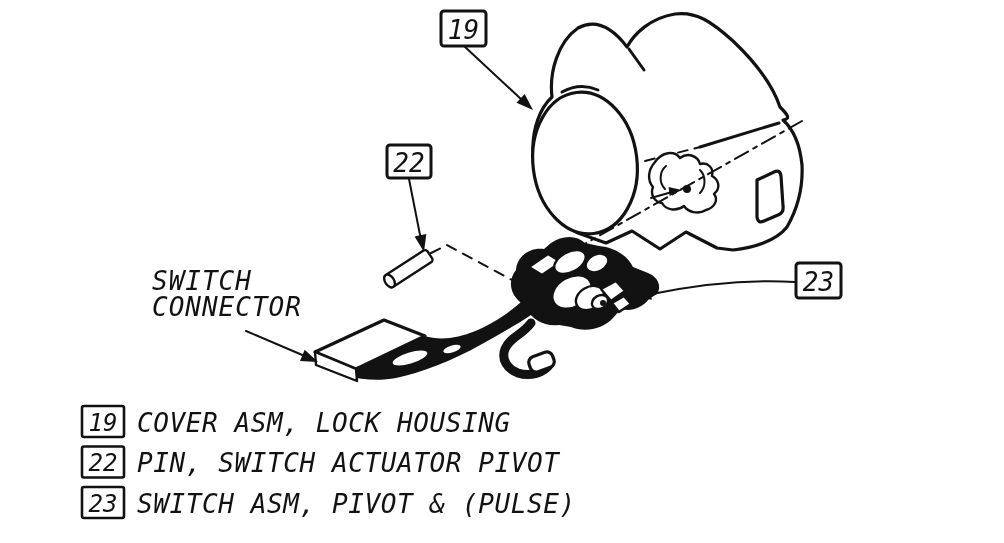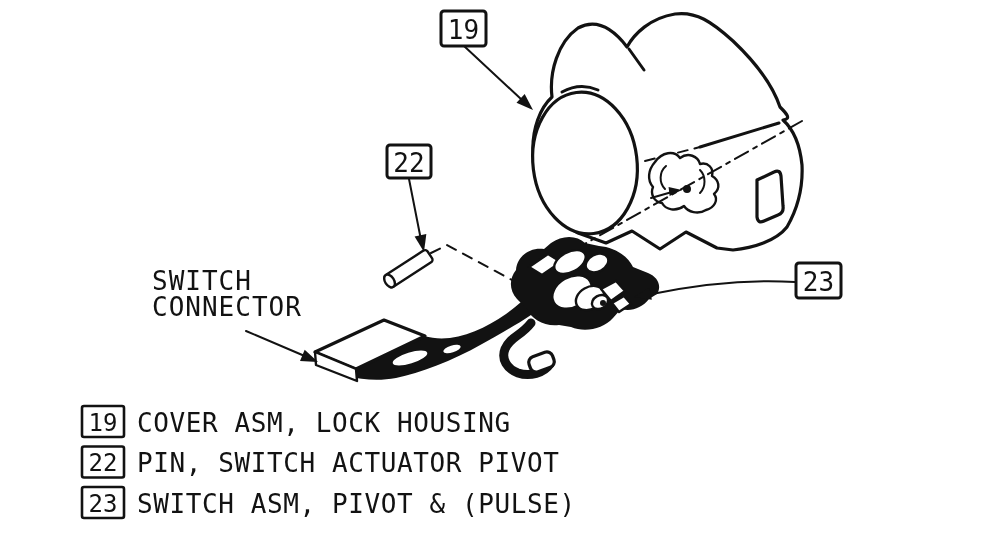--- a/index.html
+++ b/index.html
@@ -1,17 +1,17 @@
 <!DOCTYPE html>
 <html style="--ink: #121212; --paper: #ffffff;"><head>
 <meta charset="utf-8">
 <style>
   :root { --ink:#121212; --paper:#ffffff; }
   html,body{margin:0;padding:0;background:var(--paper);}
-  .stage{width:1004px;height:527px;position:relative;background:var(--paper);overflow:hidden;}
+  .stage{width:1004px;height:527px;position:relative;background:var(--paper);overflow:hidden;font-style:italic;}
   svg{display:block;}
   
   .oln{fill:var(--paper);stroke:var(--ink);stroke-width:3.2;stroke-linejoin:round;}
   .oln2{fill:var(--paper);stroke:var(--ink);stroke-width:2.4;stroke-linejoin:round;}
   .ln{fill:none;stroke:var(--ink);stroke-width:3;stroke-linecap:round;stroke-linejoin:round;}
   .thin{fill:none;stroke:var(--ink);stroke-width:2;stroke-linecap:round;}
   .blk{fill:var(--ink);stroke:none;}
   .hook{fill:none;stroke:var(--ink);stroke-width:9;stroke-linecap:round;}
   .txt{font-family:"DejaVu Sans Mono","Liberation Mono",monospace;fill:var(--ink);}
   .callout-num{font-size:26px;}

